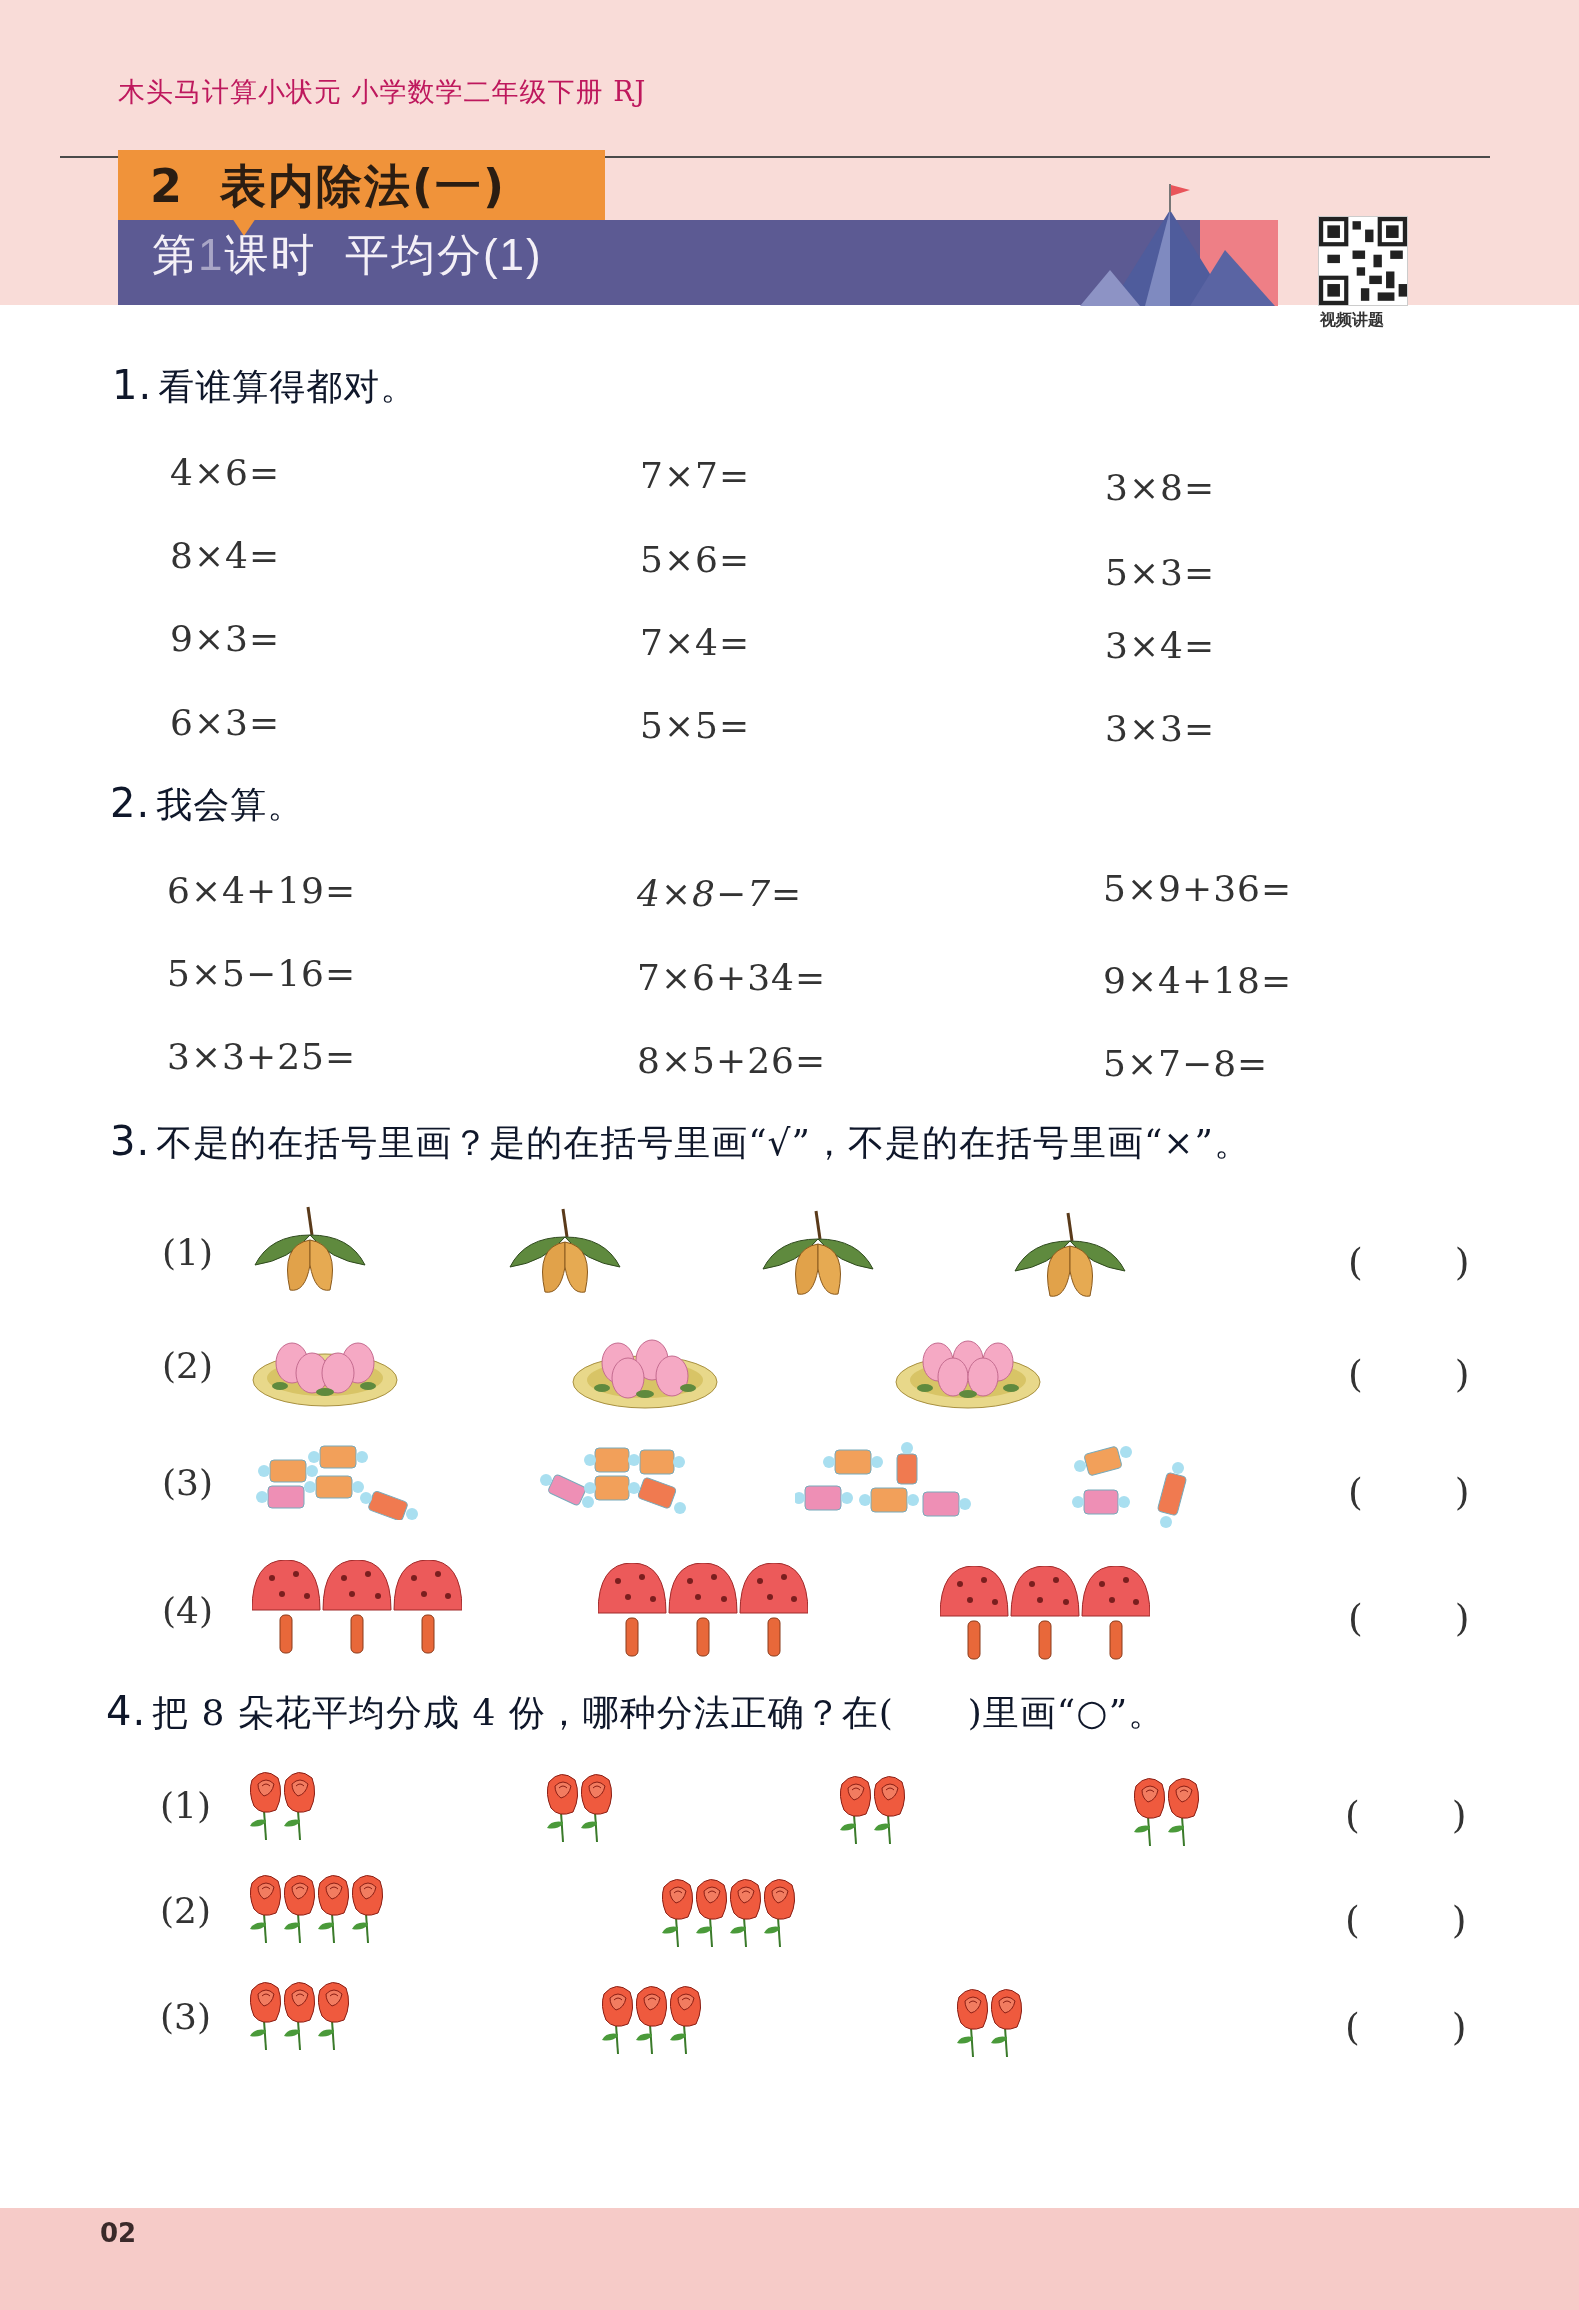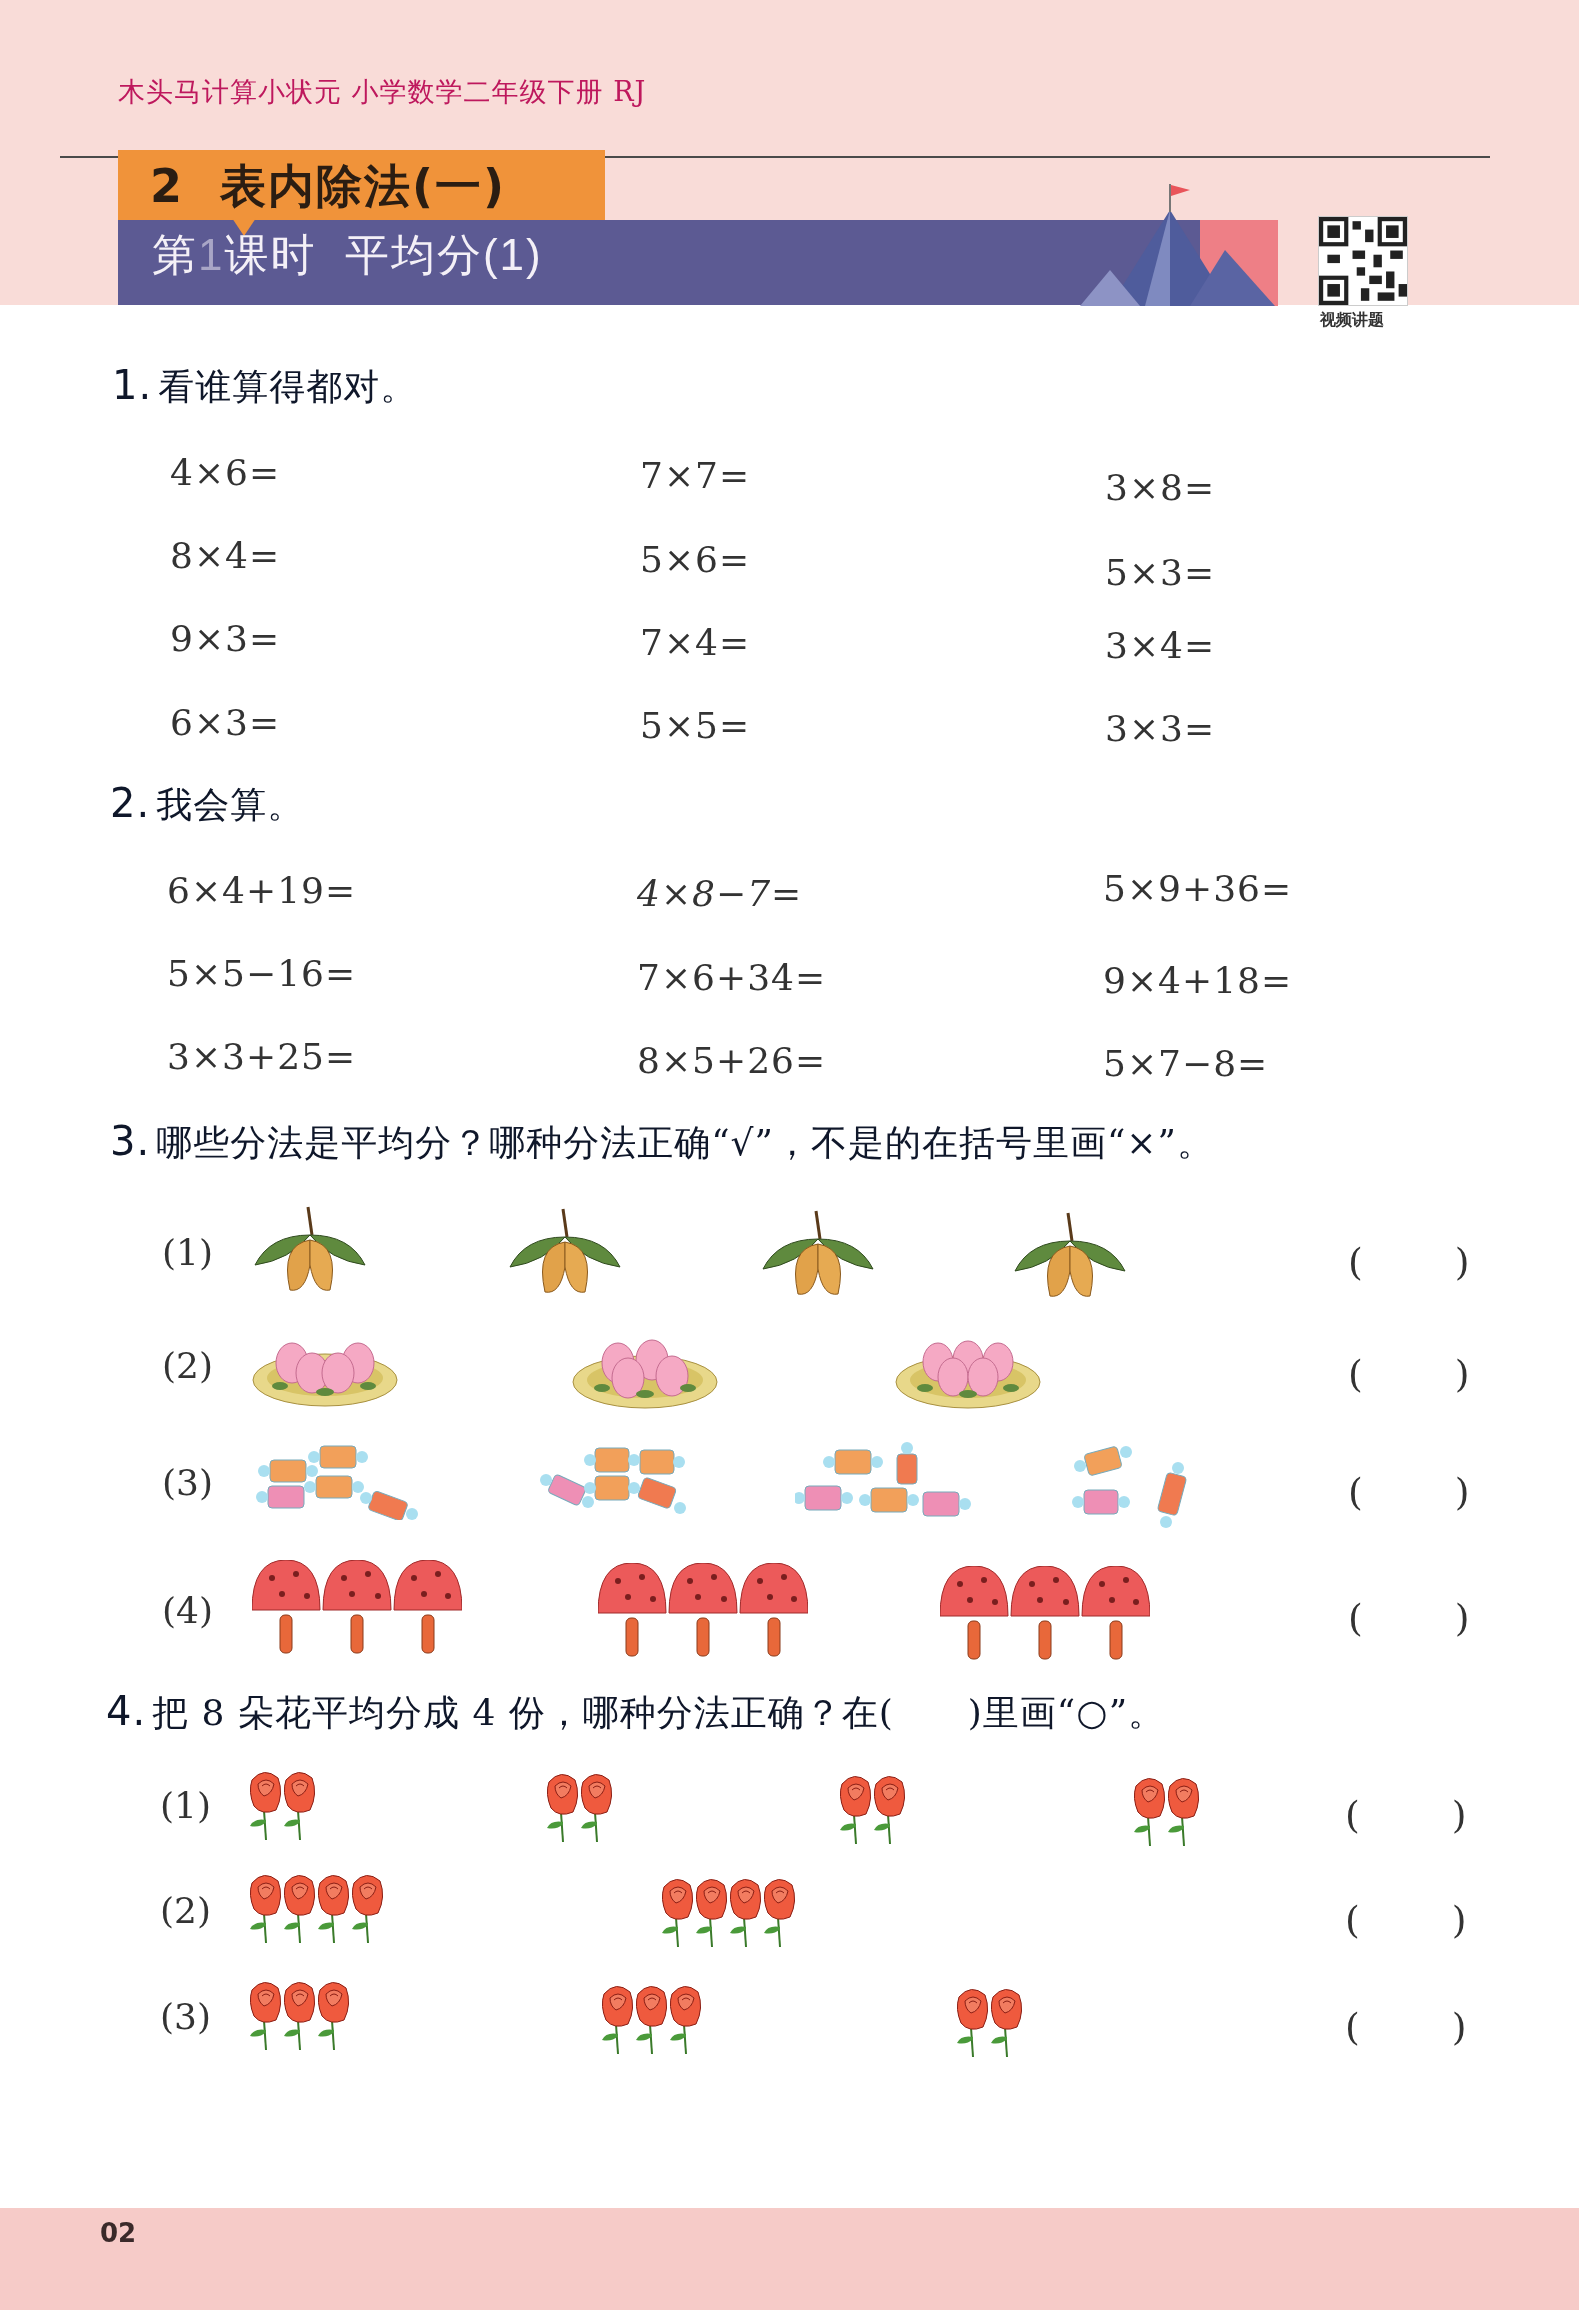--- a/index.html
+++ b/index.html
@@ -111,21 +111,21 @@
 <div class="eq" style="left:637px;top:873px;font-style:italic;">4×8−7=</div>
 <div class="eq" style="left:1103px;top:868px;">5×9+36=</div>
 <div class="eq" style="left:167px;top:953px;">5×5−16=</div>
 <div class="eq" style="left:637px;top:957px;">7×6+34=</div>
 <div class="eq" style="left:1103px;top:960px;">9×4+18=</div>
 <div class="eq" style="left:167px;top:1036px;">3×3+25=</div>
 <div class="eq" style="left:637px;top:1040px;">8×5+26=</div>
 <div class="eq" style="left:1103px;top:1043px;">5×7−8=</div>
 
 <div class="q-title" style="left:110px;top:1118px;">
-  <span class="qn">3.</span><span>哪些分法是平均分？哪种分法正确“√”，不是的在括号里画“×”。</span>
+  <span class="qn">3.</span><span>不是的在括号里画？是的在括号里画“√”，不是的在括号里画“×”。</span>
 </div>
 
 <div class="item-label" style="left:162px;top:1232px;">(1)</div>
 <svg class="group" style="left:250px;top:1205px;" width="120" height="90" viewBox="0 0 120 90">
   <path d="M58 2 L62 30" stroke="#5a3a1a" stroke-width="3" fill="none"></path>
   <path d="M60 30 Q20 30 5 60 Q40 55 60 30 Z" fill="#5f8a3e" stroke="#2f4a1e"></path>
   <path d="M60 30 Q100 30 115 60 Q80 55 60 30 Z" fill="#5f8a3e" stroke="#2f4a1e"></path>
   <path d="M60 35 Q30 40 40 85 Q55 88 60 60 Z" fill="#e1a24a" stroke="#8a5a1e"></path>
   <path d="M60 35 Q90 40 80 85 Q65 88 60 60 Z" fill="#e6aa52" stroke="#8a5a1e"></path>
 </svg>

